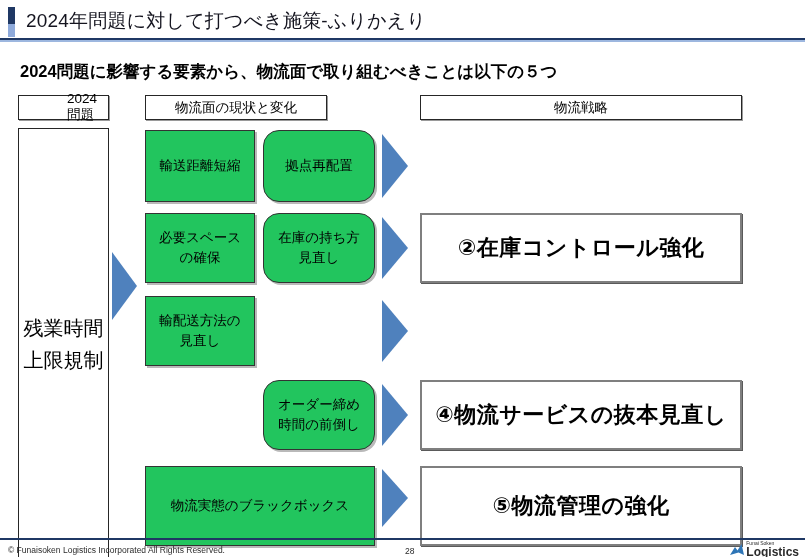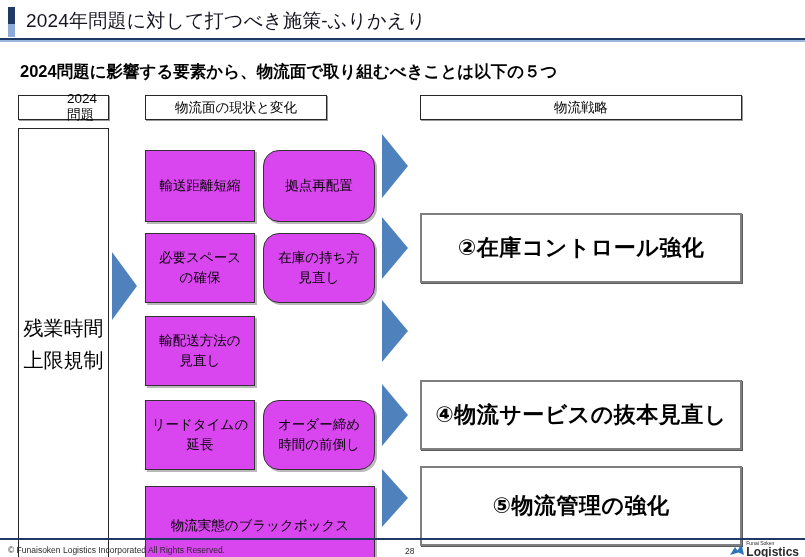--- a/index.html
+++ b/index.html
@@ -41,24 +41,24 @@
   .row-arrow { position:absolute; left:382px; width:0; height:0; border-style:solid;
     border-color:transparent transparent transparent #4F81BD; border-left-width:26px;
     border-right-width:0; }
   .ar1 { top:134px; border-top-width:32px; border-bottom-width:32px; }
   .ar2 { top:217px; border-top-width:31px; border-bottom-width:31px; }
   .ar3 { top:300px; border-top-width:31px; border-bottom-width:31px; }
   .ar4 { top:384px; border-top-width:31px; border-bottom-width:31px; }
   .ar5 { top:469px; border-top-width:29px; border-bottom-width:29px; }
 
   
-  .factor { position:absolute; background:#d946ef; border:1.5px solid #333;
+  .factor { position:absolute; background:#22c55e; border:1.5px solid #333;
     box-shadow:2px 2px 0 rgba(128,128,128,0.55);
     display:flex; align-items:center; justify-content:center; text-align:center;
-    white-space:pre-line; font-size:13.5px; line-height:1.5;margin-top:20px; }
+    white-space:pre-line; font-size:13.5px; line-height:1.5; }
   .fa { left:145px; width:110px; }
   .fb { left:263px; width:112px;border-radius:16px; }
   .fw { left:145px; width:230px; }
 
   
   .strategy { position:absolute; left:420px; width:322px; background:#fff;
     border:2px solid #7F7F7F; box-shadow:1px 1px 0 #5a5a5a;
     display:flex; align-items:center; justify-content:center;
     font-size:22px; font-weight:bold; letter-spacing:0.5px; }
 
@@ -110,22 +110,20 @@
 の確保</div>
   <div class="factor fb r2">在庫の持ち方
 見直し</div>
   <div class="row-arrow ar2"></div>
   <div class="strategy r2">②在庫コントロール強化</div>
 
   <div class="factor fa r3">輸配送方法の
 見直し</div>
   <div class="row-arrow ar3"></div>
 
-  <div class="factor fa r4">リードタイムの
-延長</div>
   <div class="factor fb r4">オーダー締め
 時間の前倒し</div>
   <div class="row-arrow ar4"></div>
   <div class="strategy r4">④物流サービスの抜本見直し</div>
 
   <div class="factor fw r5">物流実態のブラックボックス</div>
   <div class="row-arrow ar5"></div>
   <div class="strategy r5">⑤物流管理の強化</div>
 
   <div class="footer-rule"></div>

